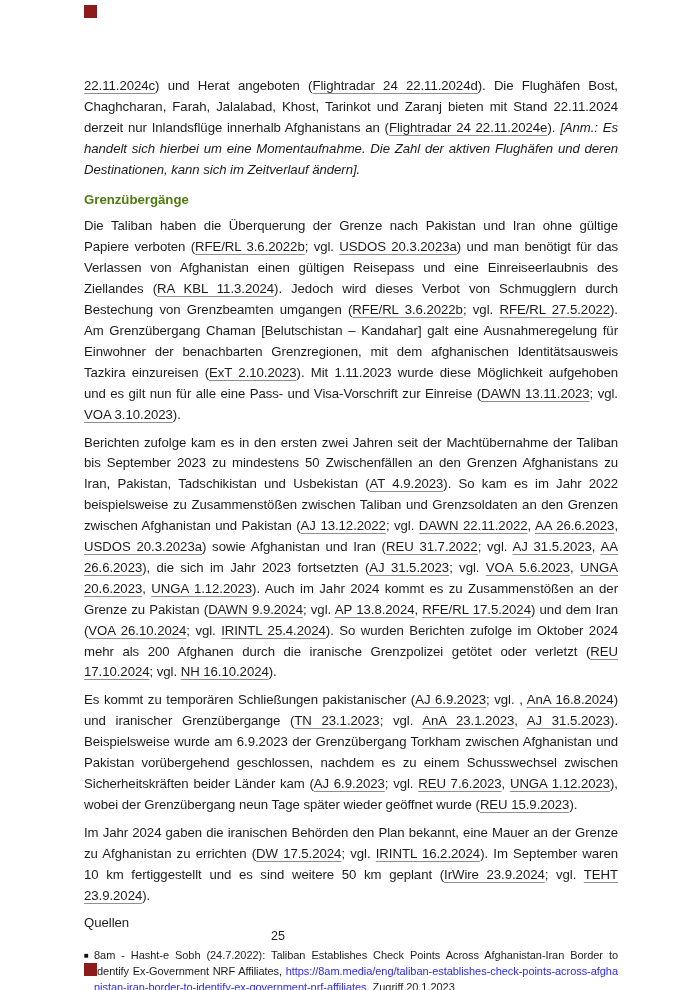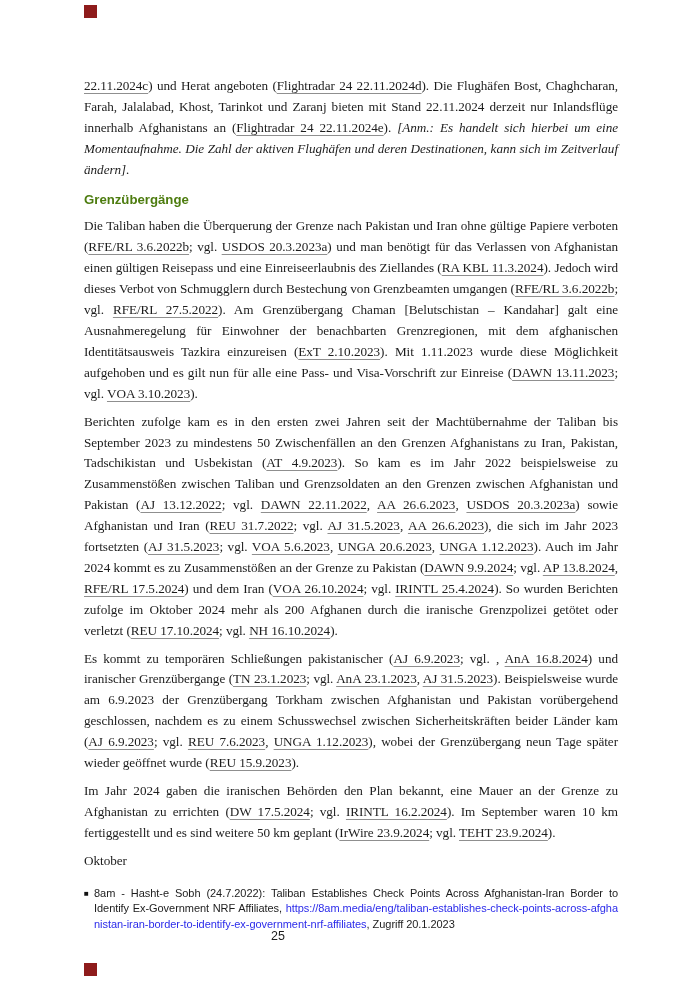--- a/index.html
+++ b/index.html
@@ -26,21 +26,20 @@
     left: 84px;
     top: 76px;
     width: 534px;
   }
   .content p.body {
     margin: 0 0 7px 0;
     font-size: 13.2px;
     line-height: 20.9px;
     text-align: justify;
     letter-spacing: -0.05px;
-    font-family: Liberation Serif, serif;
   }
   .content h2.heading {
     margin: 9px 0 6px 0;
     font-size: 13.2px;
     line-height: 20.9px;
     font-weight: bold;
     color: #4d7c0f;
   }
   span.cite {
     text-decoration: underline;
@@ -94,21 +93,21 @@
   <div class="corner-marker top"></div>
 
   <div class="content">
     <div id="paragraphs">
         <p class="body"><span class="cite">22.11.2024c</span><span>) und Herat angeboten (</span><span class="cite">Flightradar 24 22.11.2024d</span><span>). Die Flughäfen Bost, Chaghcharan, Farah, Jalalabad, Khost, Tarinkot und Zaranj bieten mit Stand 22.11.2024 derzeit nur Inlandsflüge innerhalb Afghanistans an (</span><span class="cite">Flightradar 24 22.11.2024e</span><span>). </span><span class="i">[Anm.: Es handelt sich hierbei um eine Momentaufnahme. Die Zahl der aktiven Flughäfen und deren Destinationen, kann sich im Zeitverlauf ändern].</span></p>
         <h2 class="heading"><span>Grenzübergänge</span></h2>
         <p class="body"><span>Die Taliban haben die Überquerung der Grenze nach Pakistan und Iran ohne gültige Papiere verboten (</span><span class="cite">RFE/RL 3.6.2022b</span><span>; vgl. </span><span class="cite">USDOS 20.3.2023a</span><span>) und man benötigt für das Verlassen von Afghanistan einen gültigen Reisepass und eine Einreiseerlaubnis des Ziellandes (</span><span class="cite">RA KBL 11.3.2024</span><span>). Jedoch wird dieses Verbot von Schmugglern durch Bestechung von Grenzbeamten umgangen (</span><span class="cite">RFE/RL 3.6.2022b</span><span>; vgl. </span><span class="cite">RFE/RL 27.5.2022</span><span>). Am Grenzübergang Chaman [Belutschistan – Kandahar] galt eine Ausnahmeregelung für Einwohner der benachbarten Grenzregionen, mit dem afghanischen Identitätsausweis Tazkira einzureisen (</span><span class="cite">ExT 2.10.2023</span><span>). Mit 1.11.2023 wurde diese Möglichkeit aufgehoben und es gilt nun für alle eine Pass- und Visa-Vorschrift zur Einreise (</span><span class="cite">DAWN 13.11.2023</span><span>; vgl. </span><span class="cite">VOA 3.10.2023</span><span>).</span></p>
         <p class="body"><span>Berichten zufolge kam es in den ersten zwei Jahren seit der Machtübernahme der Taliban bis September 2023 zu mindestens 50 Zwischenfällen an den Grenzen Afghanistans zu Iran, Pakistan, Tadschikistan und Usbekistan (</span><span class="cite">AT 4.9.2023</span><span>). So kam es im Jahr 2022 beispielsweise zu Zusammenstößen zwischen Taliban und Grenzsoldaten an den Grenzen zwischen Afghanistan und Pakistan (</span><span class="cite">AJ 13.12.2022</span><span>; vgl. </span><span class="cite">DAWN 22.11.2022</span><span>, </span><span class="cite">AA 26.6.2023</span><span>, </span><span class="cite">USDOS 20.3.2023a</span><span>) sowie Afghanistan und Iran (</span><span class="cite">REU 31.7.2022</span><span>; vgl. </span><span class="cite">AJ 31.5.2023</span><span>, </span><span class="cite">AA 26.6.2023</span><span>), die sich im Jahr 2023 fortsetzten (</span><span class="cite">AJ 31.5.2023</span><span>; vgl. </span><span class="cite">VOA 5.6.2023</span><span>, </span><span class="cite">UNGA 20.6.2023</span><span>, </span><span class="cite">UNGA 1.12.2023</span><span>). Auch im Jahr 2024 kommt es zu Zusammenstößen an der Grenze zu Pakistan (</span><span class="cite">DAWN 9.9.2024</span><span>; vgl. </span><span class="cite">AP 13.8.2024</span><span>, </span><span class="cite">RFE/RL 17.5.2024</span><span>) und dem Iran (</span><span class="cite">VOA 26.10.2024</span><span>; vgl. </span><span class="cite">IRINTL 25.4.2024</span><span>). So wurden Berichten zufolge im Oktober 2024 mehr als 200 Afghanen durch die iranische Grenzpolizei getötet oder verletzt (</span><span class="cite">REU 17.10.2024</span><span>; vgl. </span><span class="cite">NH 16.10.2024</span><span>).</span></p>
         <p class="body"><span>Es kommt zu temporären Schließungen pakistanischer (</span><span class="cite">AJ 6.9.2023</span><span>; vgl. , </span><span class="cite">AnA 16.8.2024</span><span>) und iranischer Grenzübergange (</span><span class="cite">TN 23.1.2023</span><span>; vgl. </span><span class="cite">AnA 23.1.2023</span><span>, </span><span class="cite">AJ 31.5.2023</span><span>). Beispielsweise wurde am 6.9.2023 der Grenzübergang Torkham zwischen Afghanistan und Pakistan vorübergehend geschlossen, nachdem es zu einem Schusswechsel zwischen Sicherheitskräften beider Länder kam (</span><span class="cite">AJ 6.9.2023</span><span>; vgl. </span><span class="cite">REU 7.6.2023</span><span>, </span><span class="cite">UNGA 1.12.2023</span><span>), wobei der Grenzübergang neun Tage später wieder geöffnet wurde (</span><span class="cite">REU 15.9.2023</span><span>).</span></p>
         <p class="body"><span>Im Jahr 2024 gaben die iranischen Behörden den Plan bekannt, eine Mauer an der Grenze zu Afghanistan zu errichten (</span><span class="cite">DW 17.5.2024</span><span>; vgl. </span><span class="cite">IRINTL 16.2.2024</span><span>). Im September waren 10 km fertiggestellt und es sind weitere 50 km geplant (</span><span class="cite">IrWire 23.9.2024</span><span>; vgl. </span><span class="cite">TEHT 23.9.2024</span><span>).</span></p>
-        <p class="body"><span>Oktober</span></p>
+        <p class="body"><span>Quellen</span></p>
       </div>
     <div id="sources" class="sources">
         <div class="source-item">
           <span class="source-marker">■</span>
           <div class="source-text"><span>8am - Hasht-e Sobh (24.7.2022): Taliban Establishes Check Points Across Afghanistan-Iran Border to Identify Ex-Government NRF Affiliates, </span><span class="url">https://8am.media/eng/taliban-establishes-check-points-across-afghanistan-iran-border-to-identify-ex-government-nrf-affiliates</span><span>, Zugriff 20.1.2023</span></div>
         </div>
       </div>
   </div>
 
   <div class="page-number">25</div>

